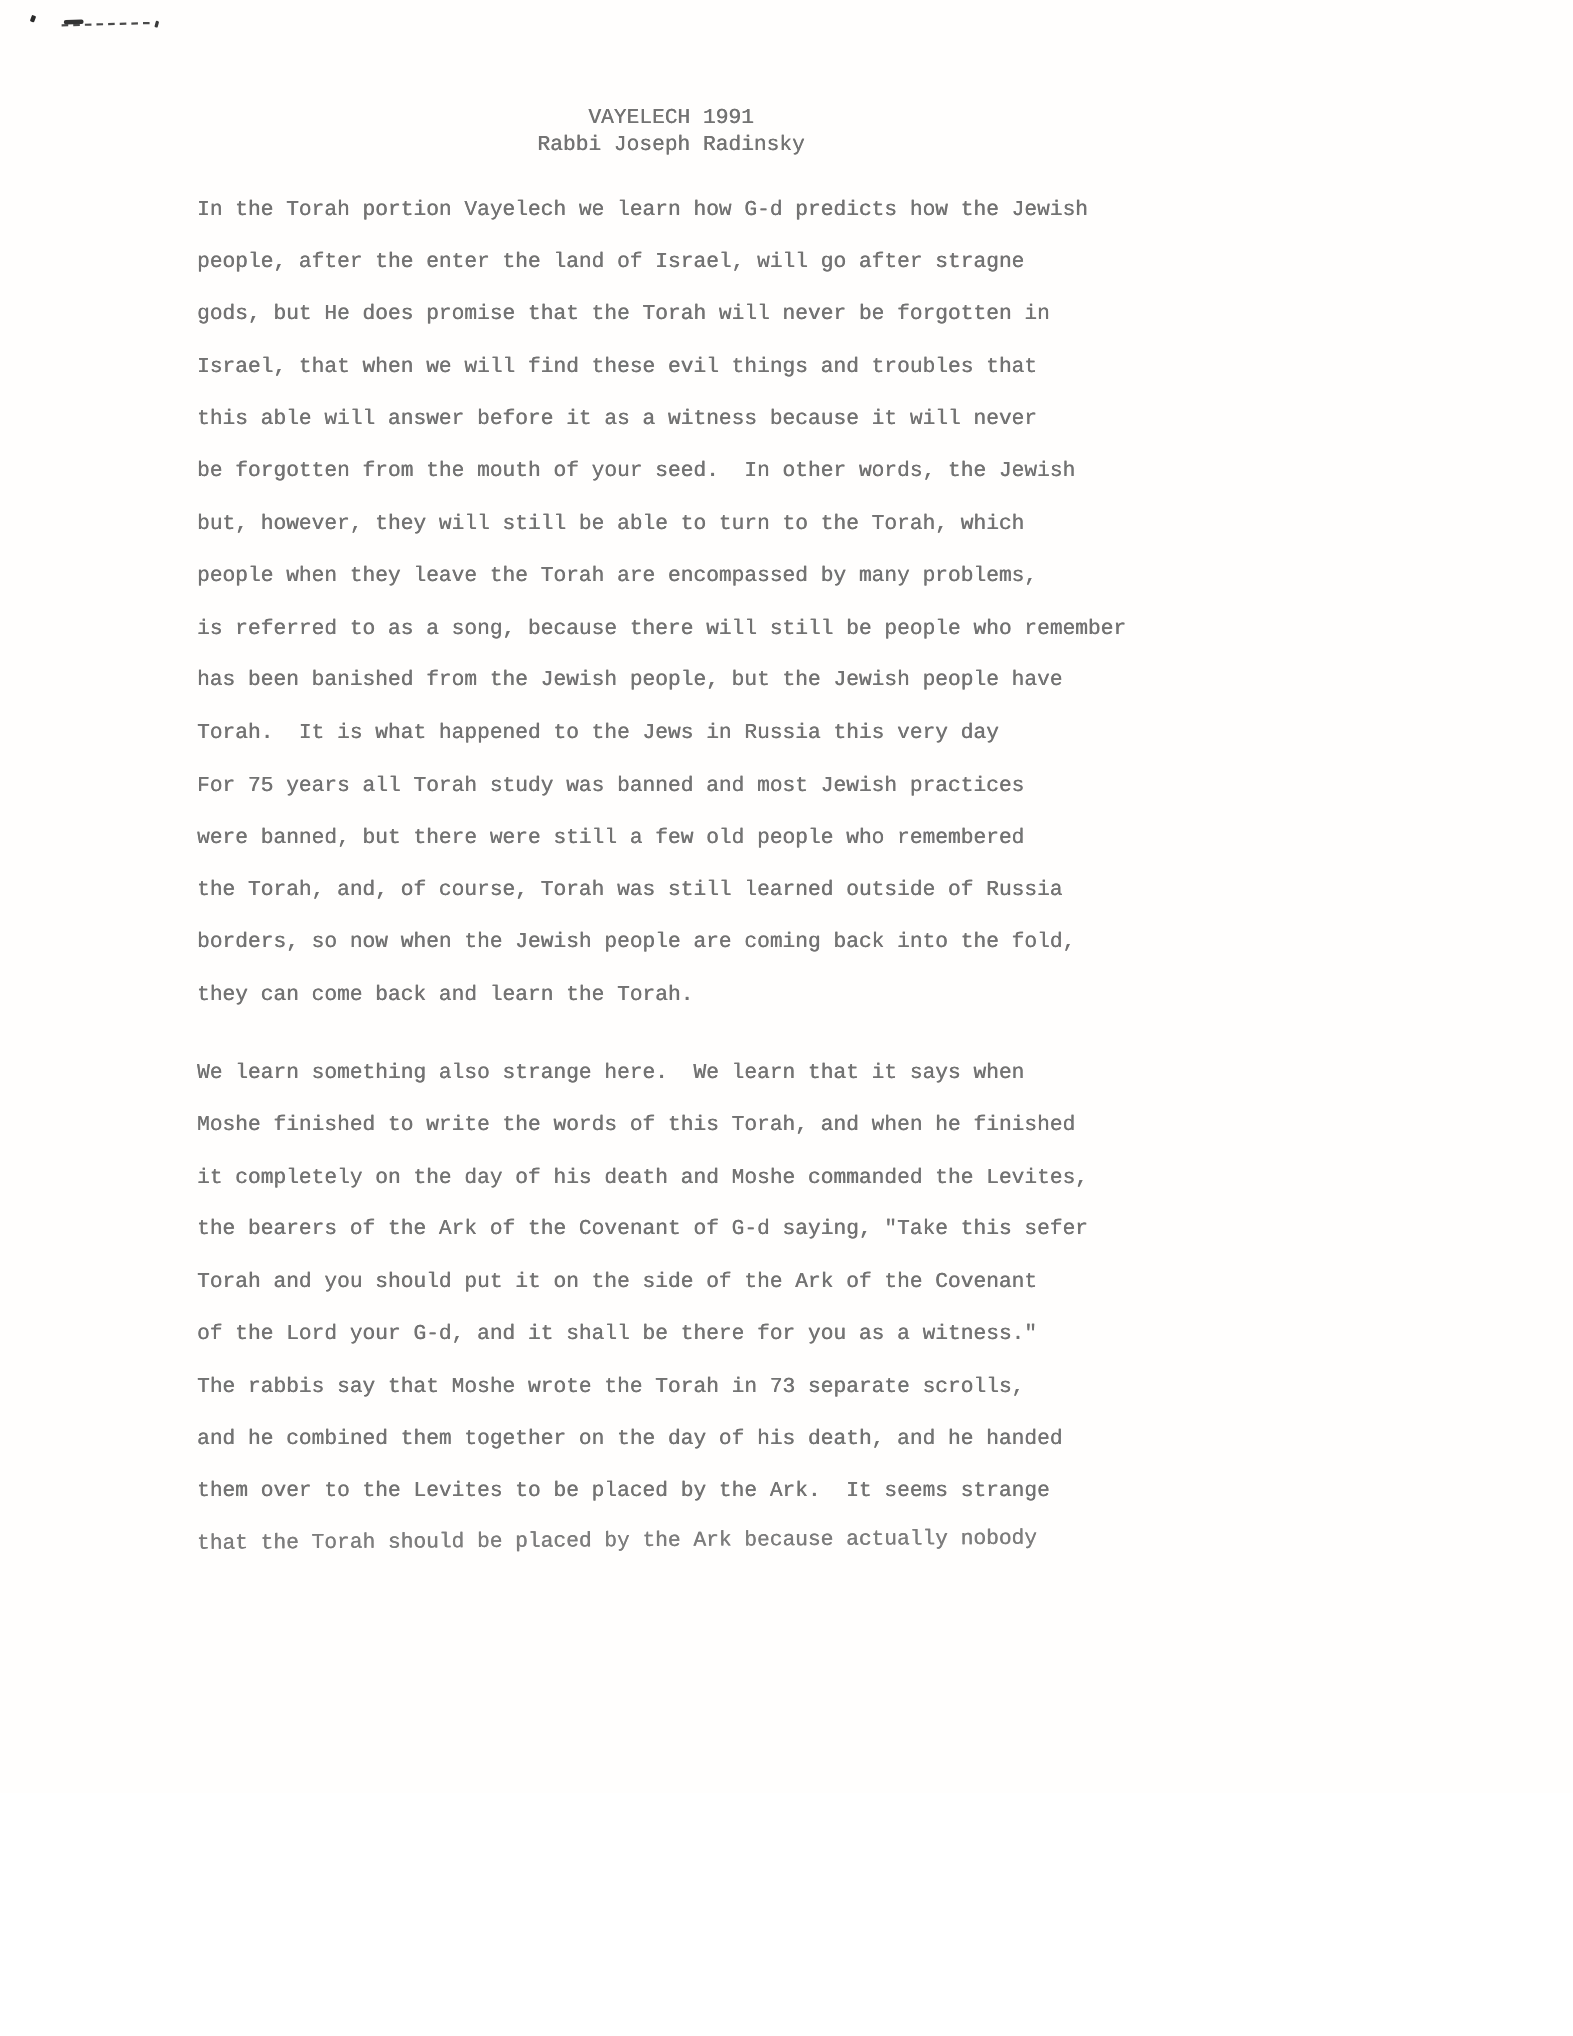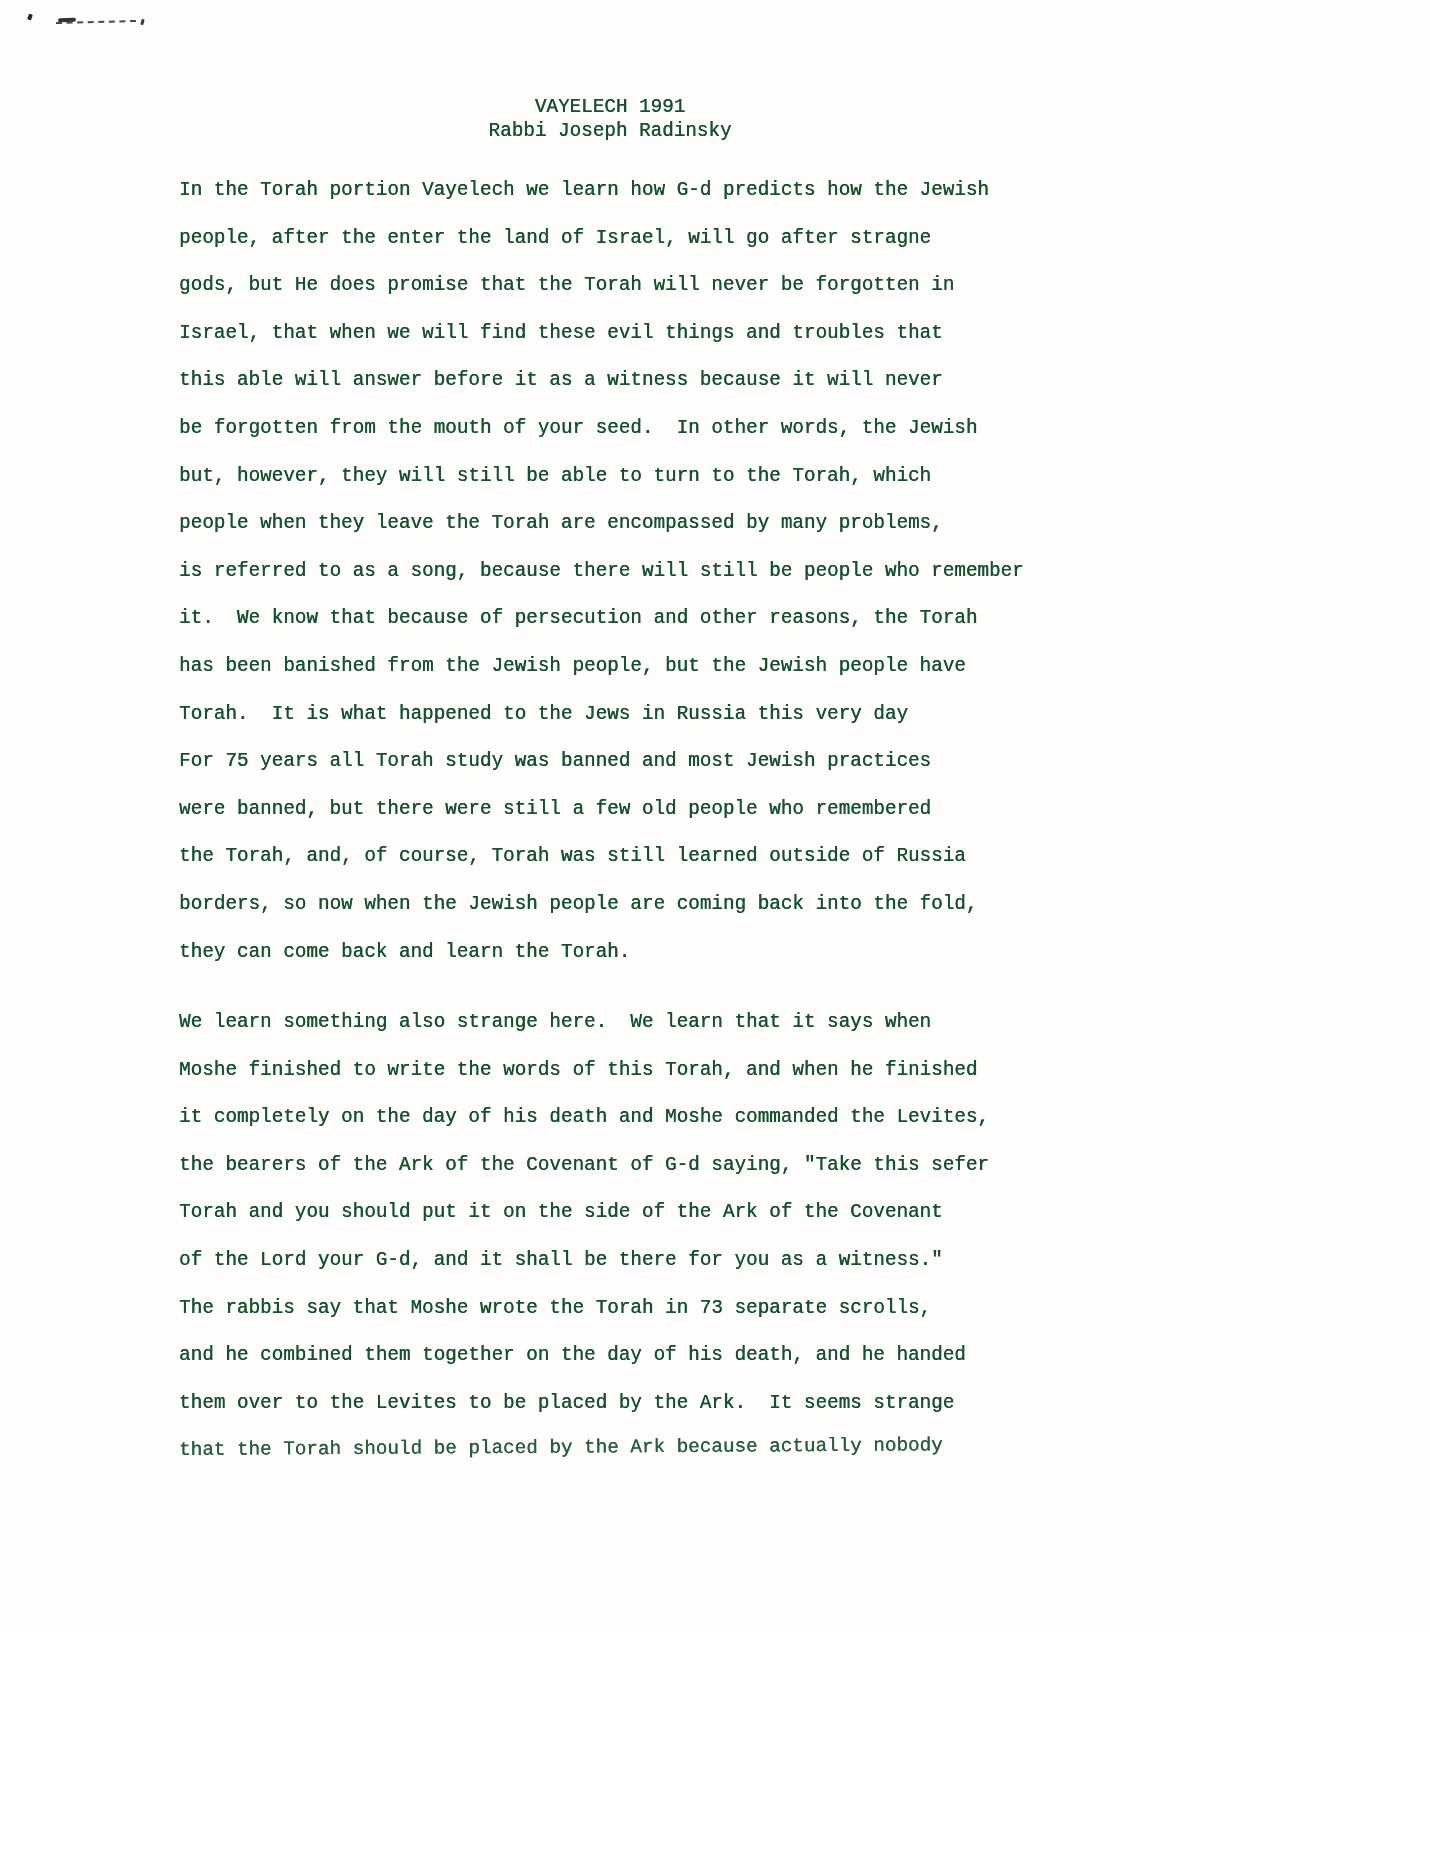--- a/index.html
+++ b/index.html
@@ -11,21 +11,21 @@
     height: 1851px;
     background: #ffffff;
   }
   .page {
     position: relative;
     width: 1430px;
     height: 1630px;
     background: #fffefd;
     overflow: hidden;
     font-family: "Liberation Mono", "DejaVu Sans Mono", monospace;
-    color: #14532d;
+    color: #737373;
     
     text-shadow: 0.35px 0 0 currentColor;
   }
   .content {
     position: absolute;
     left: 179px;
     top: 95px;
     width: 862px;
   }
   .doc-title,
@@ -91,21 +91,20 @@
     <div class="paragraph p1">
       <div class="line">In the Torah portion Vayelech we learn how G-d predicts how the Jewish</div>
       <div class="line">people, after the enter the land of Israel, will go after stragne</div>
       <div class="line">gods, but He does promise that the Torah will never be forgotten in</div>
       <div class="line">Israel, that when we will find these evil things and troubles that</div>
       <div class="line">this able will answer before it as a witness because it will never</div>
       <div class="line">be forgotten from the mouth of your seed.  In other words, the Jewish</div>
       <div class="line">but, however, they will still be able to turn to the Torah, which</div>
       <div class="line">people when they leave the Torah are encompassed by many problems,</div>
       <div class="line">is referred to as a song, because there will still be people who remember</div>
-      <div class="line">it.  We know that because of persecution and other reasons, the Torah</div>
       <div class="line">has been banished from the Jewish people, but the Jewish people have</div>
       <div class="line">Torah.  It is what happened to the Jews in Russia this very day</div>
       <div class="line">For 75 years all Torah study was banned and most Jewish practices</div>
       <div class="line">were banned, but there were still a few old people who remembered</div>
       <div class="line">the Torah, and, of course, Torah was still learned outside of Russia</div>
       <div class="line">borders, so now when the Jewish people are coming back into the fold,</div>
       <div class="line">they can come back and learn the Torah.</div>
     </div>
 
     <div class="paragraph p2">

